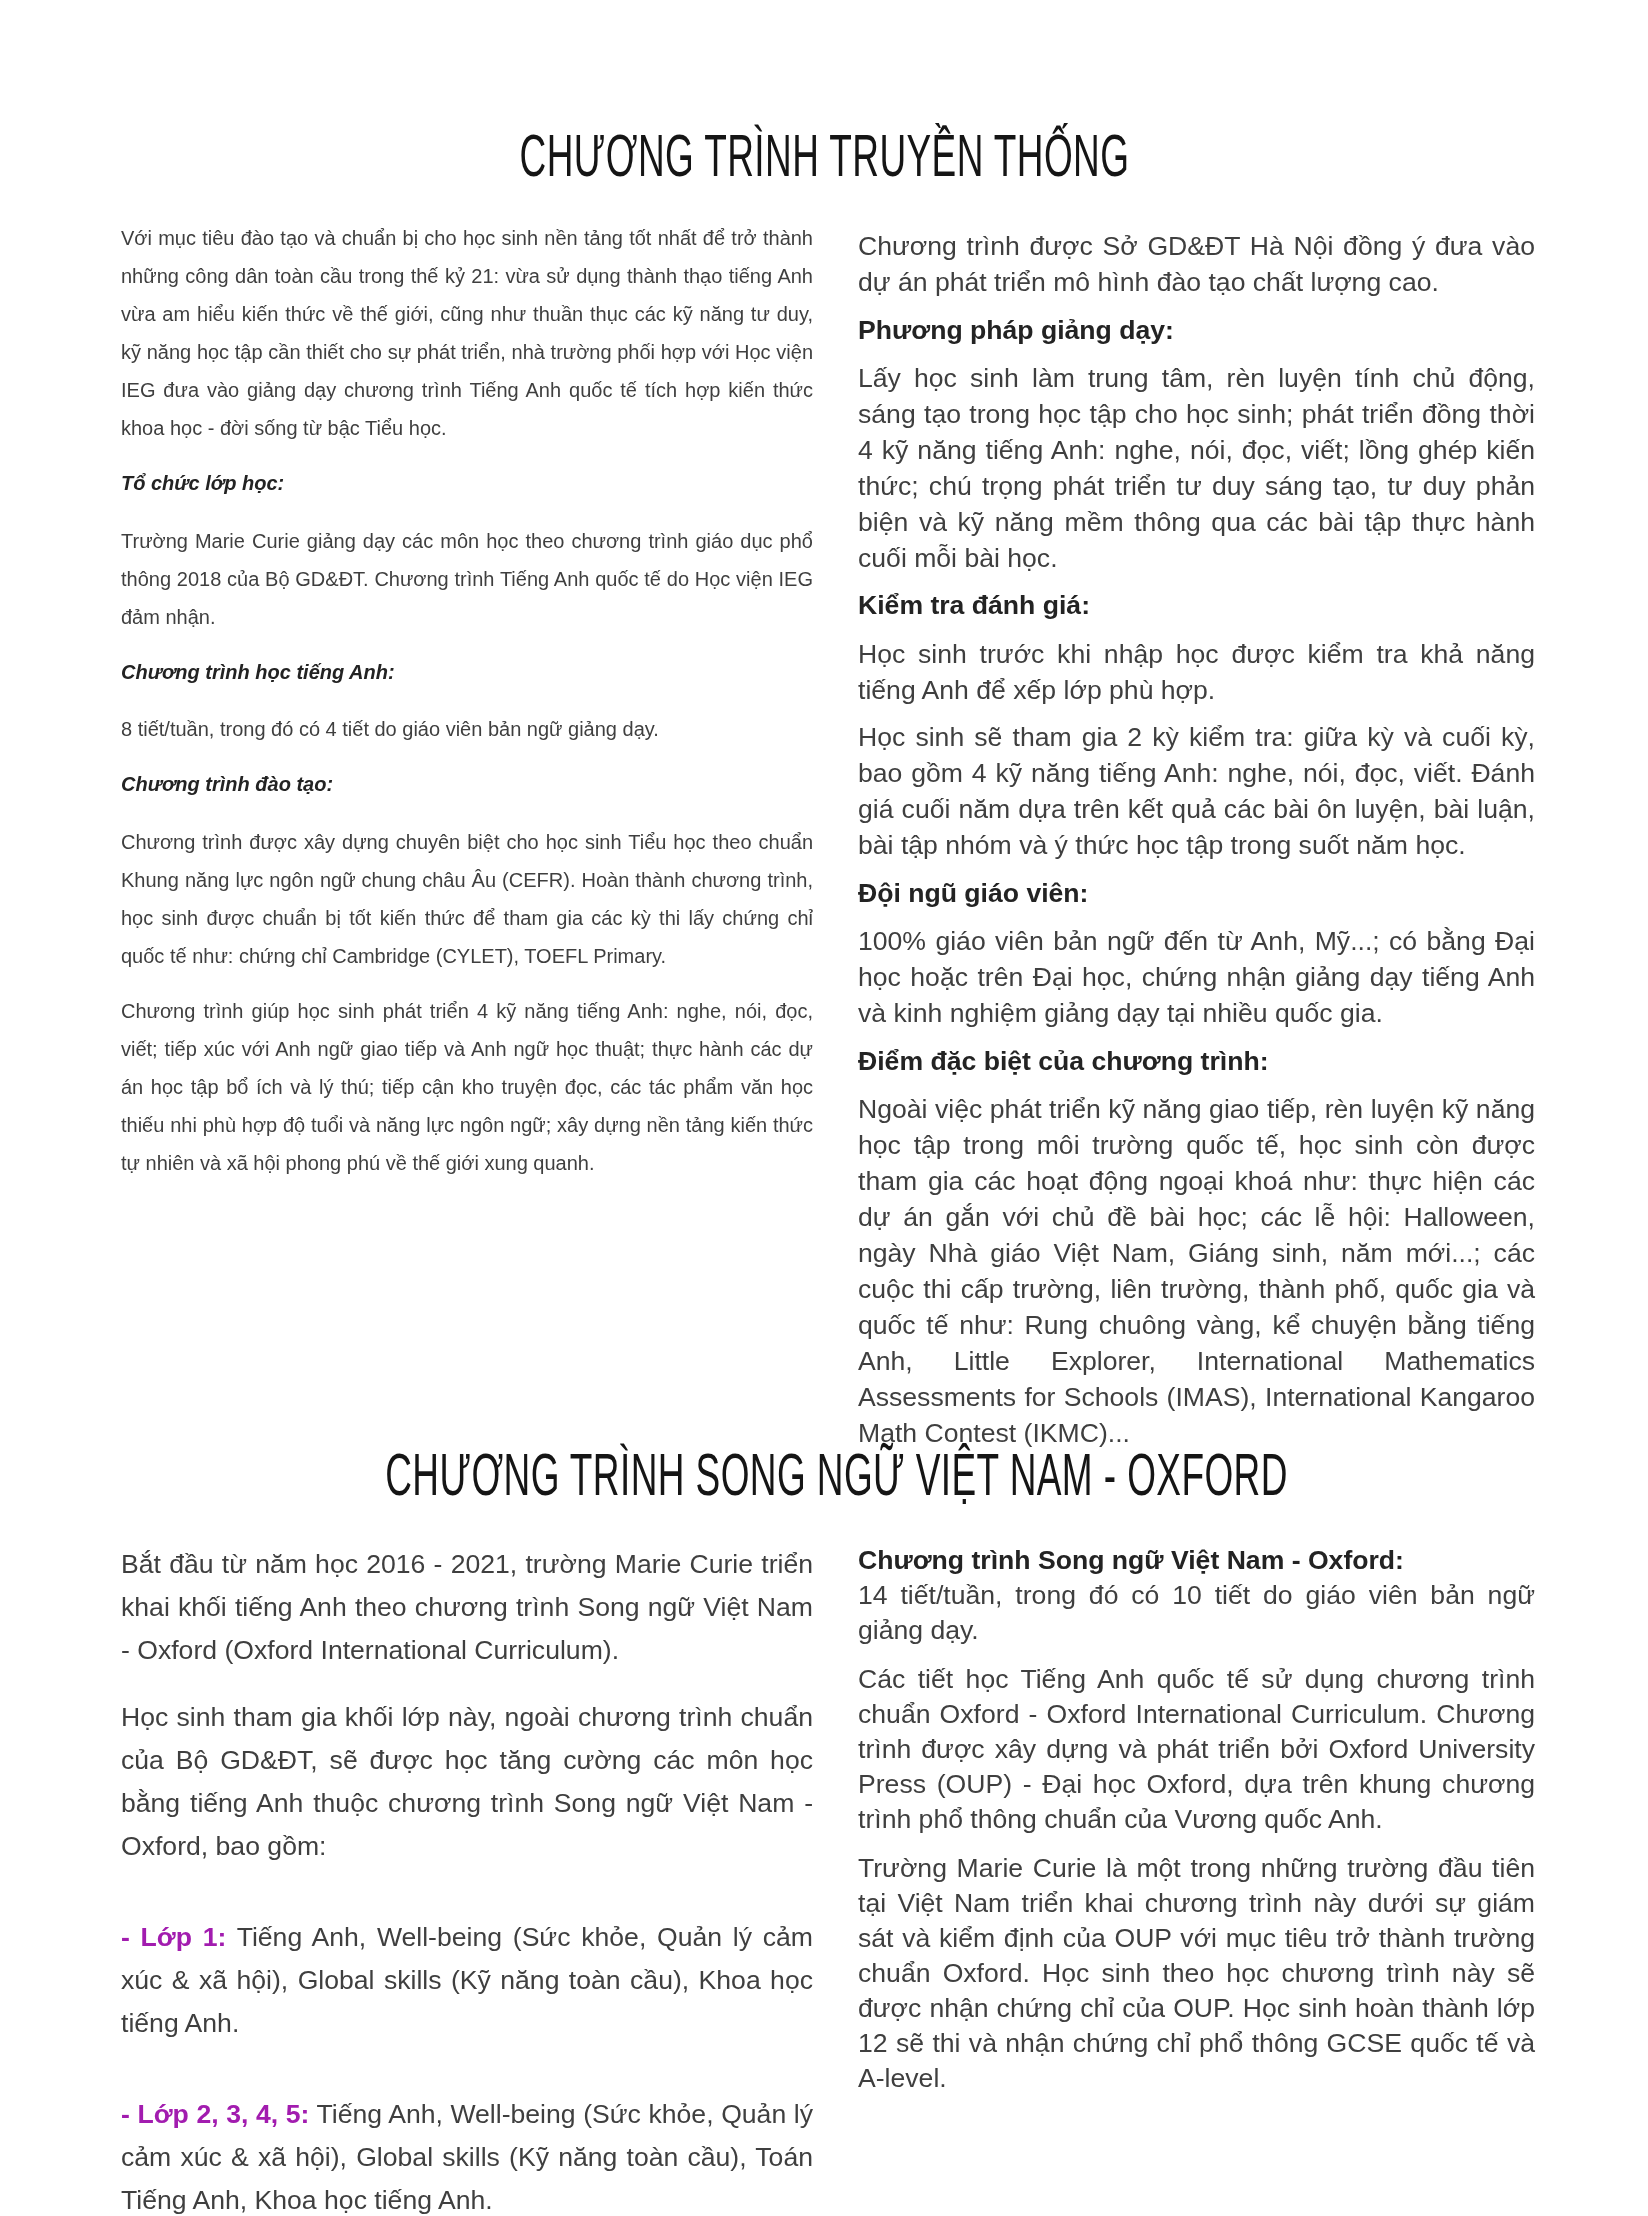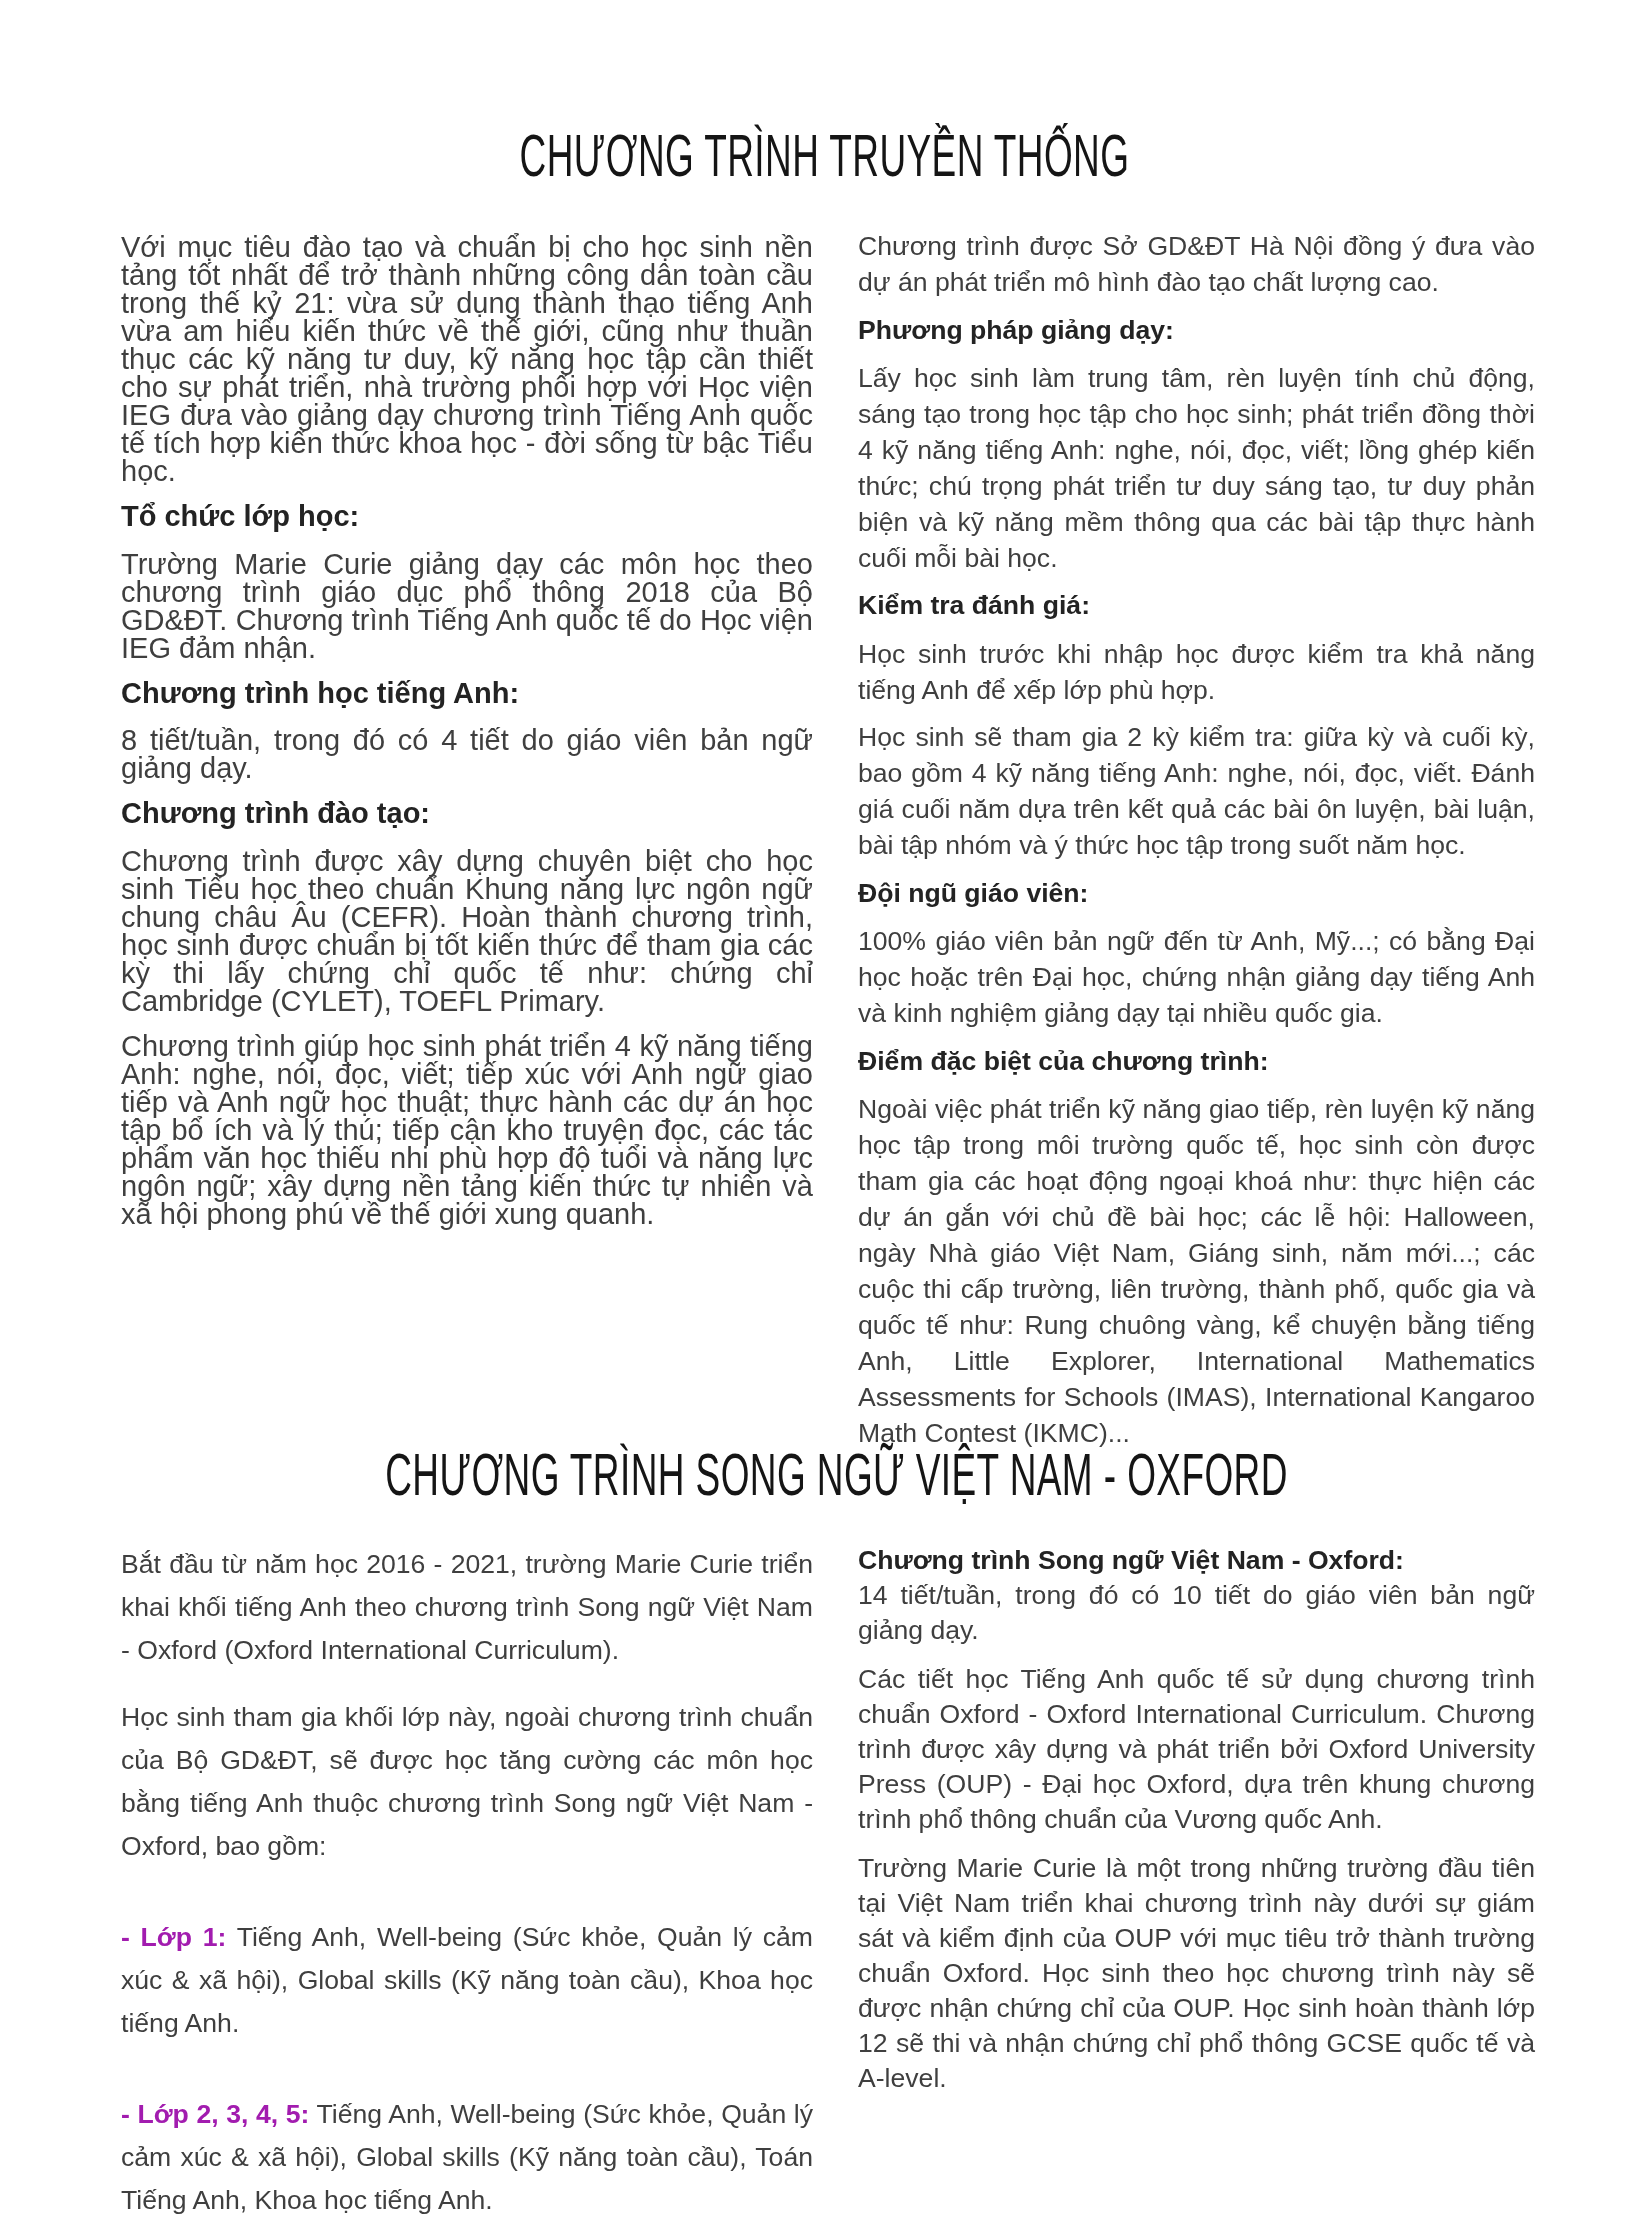--- a/index.html
+++ b/index.html
@@ -16,23 +16,23 @@
     transform:scaleY(1.62); transform-origin:center top;
   }
   #title1 { top:123px; }
   #title2 { top:1442px;padding-left:12px; }
 
   .col { position:absolute; text-align:justify; }
   .col .para { margin:0; }
   .heading { font-weight:bold; color:#232323; text-align:left; }
   .bp { font-weight:bold; color:#a21caf; }
 
-  #s1-left  { left:121px;  top:233px;  width:692px; font-size:29px; line-height:28px; }
+  #s1-left  { left:121px;  top:219px;  width:692px; font-size:20px; line-height:38px; }
   #s1-left .para    { margin:0 0 17px; }
-  #s1-left .heading { margin:8px 0 19.5px; }
+  #s1-left .heading { margin:8px 0 19.5px;font-style:italic; }
 
   #s1-right { left:858px; top:228px;  width:677px; font-size:26.6px; line-height:36px; }
   #s1-right .para    { margin:0 0 11.5px; }
   #s1-right .heading { margin:7px 0 12.4px; }
 
   #s2-left  { left:121px;  top:1543px; width:692px; font-size:26.6px; line-height:43px; }
   #s2-left .para    { margin:0 0 24px; }
   #s2-left .item    { margin:48px 0 0; }
 
   #s2-right { left:858px; top:1543px; width:677px; font-size:26.6px; line-height:35px; }

